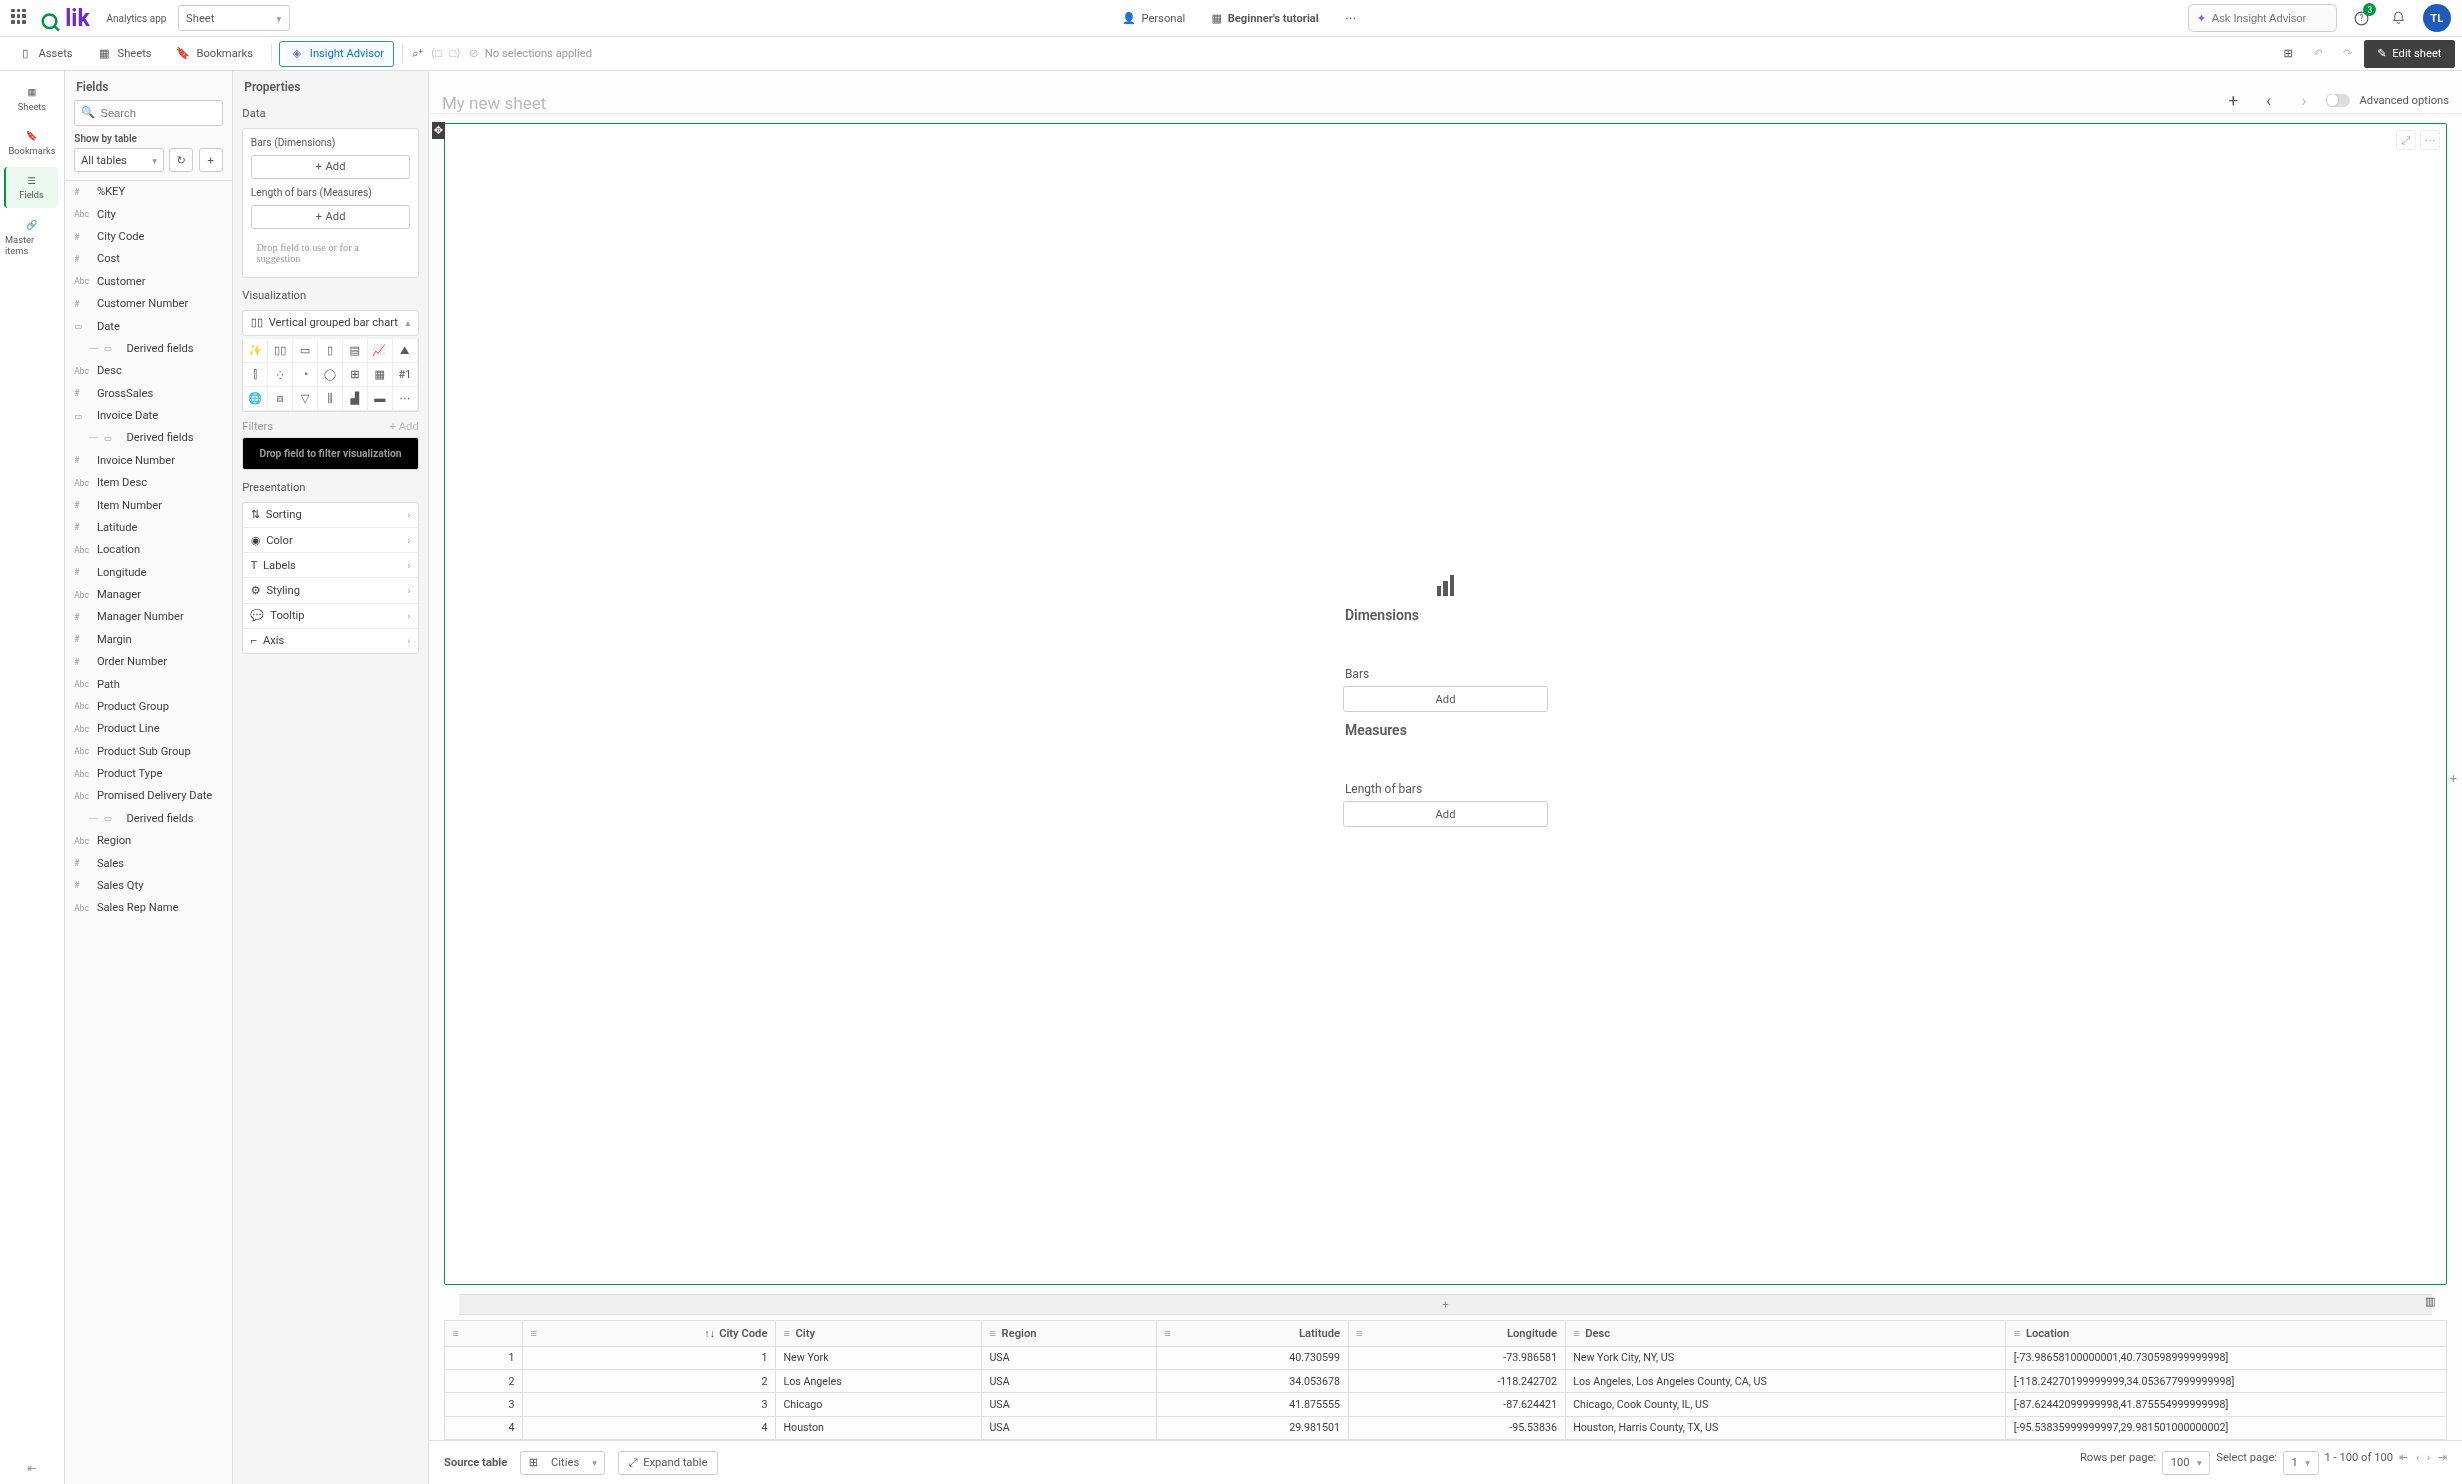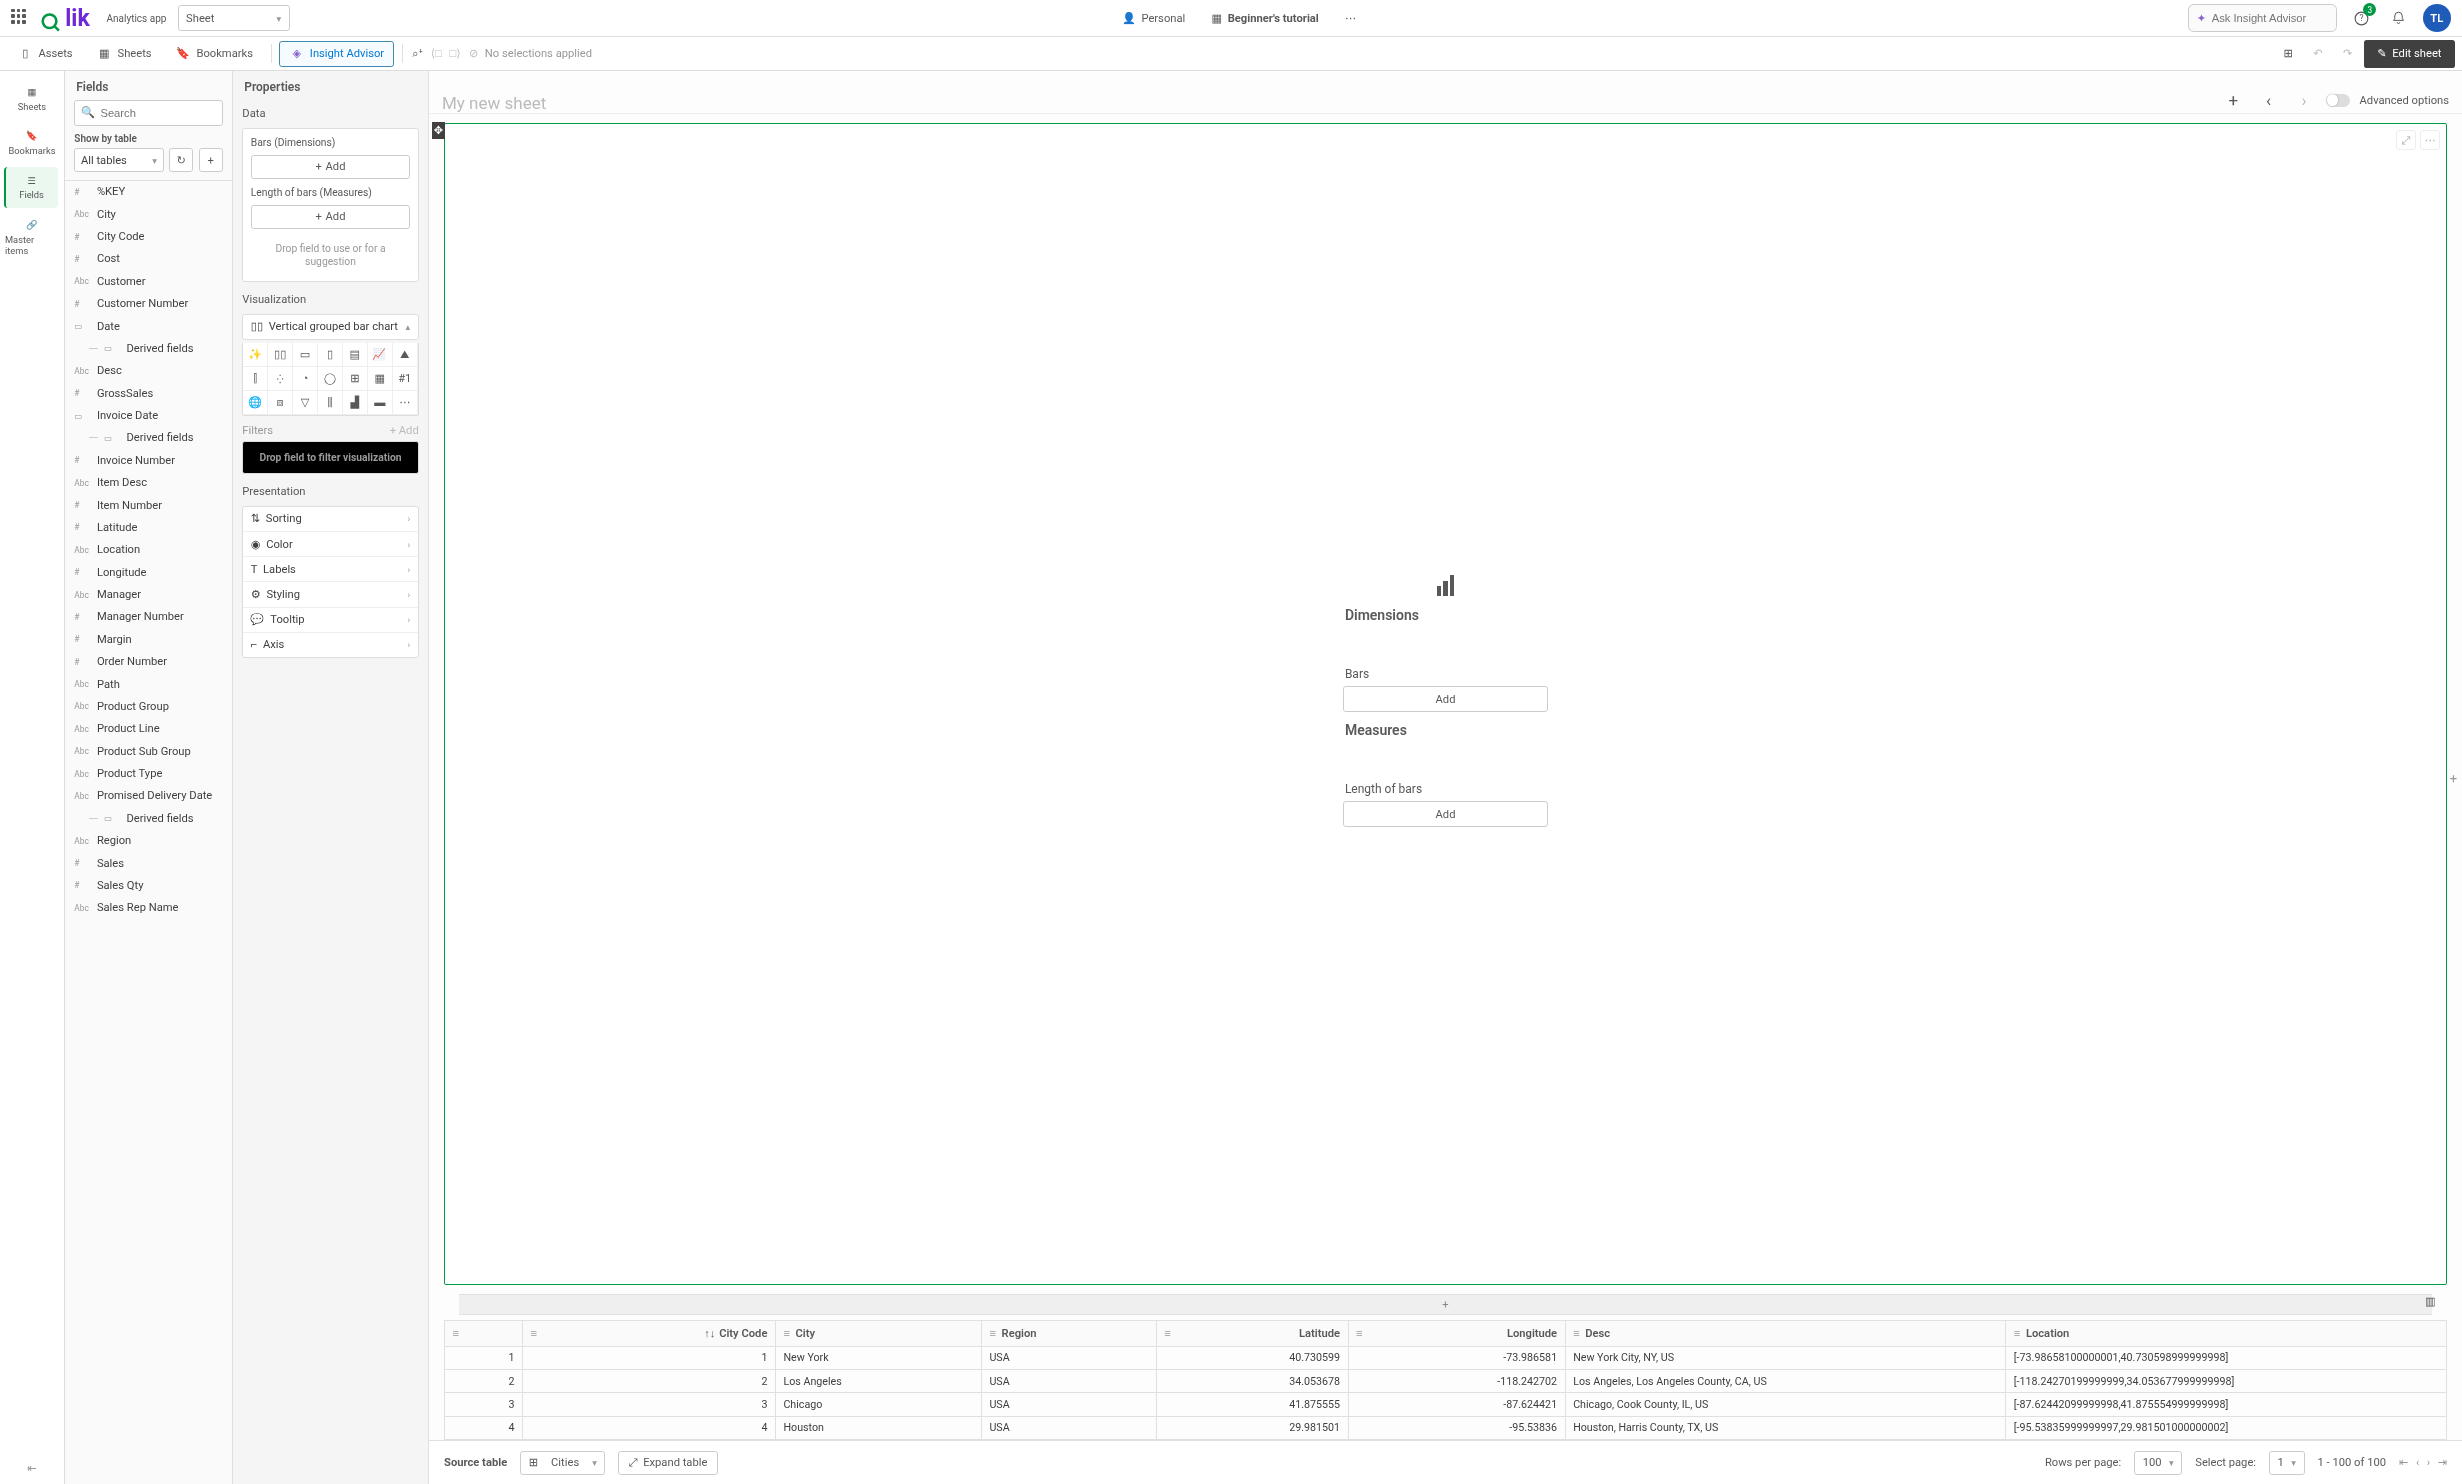--- a/index.html
+++ b/index.html
@@ -49,21 +49,21 @@
 .fld .t { font-size:8.4px; color:#999; width:17px; text-align:left; }
 .fld.derived { padding-left:24px; display:flex; gap:5.6px; font-size:11.2px; color:#404040; }
 .fld.derived::before { content:""; width:9.3px; height:0.9px; background:#ccc; }
 
 .props-panel { width: 196px; background:#f5f5f5; border-right:0.9px solid #e0e0e0; display:flex; flex-direction:column; padding-bottom:14px; overflow:hidden; }
 .props-hdr { padding:9.3px 11.2px; font-size:12px; font-weight:600; color:#595959; background:#f5f5f5; }
 .props-sec { padding:3.7px 9.3px; font-size:11.2px; color:#595959; }
 .data-box { margin:3.7px 9.3px 7.5px; border:0.9px solid #ddd; border-radius:2.8px; background:#fff; padding:7.5px; }
 .db-label { font-size:10.3px; color:#595959; margin-bottom:5.6px; }
 .add-btn { height:24px; border:0.9px solid #ccc; border-radius:2.8px; background:#fff; display:flex; align-items:center; justify-content:center; gap:3.7px; font-size:11.2px; color:#595959; margin-bottom:7.5px; }
-.drop-hint { font-size:10.3px; color:#999; text-align:center; padding:5.6px; }
+.drop-hint { font-size:10.3px; color:#999; text-align:left; padding:5.6px;font-family:Liberation Serif, serif; }
 .viz-hdr { margin:3.7px 9.3px; border:0.9px solid #ddd; border-radius:2.8px; background:#fff; padding:5.6px 7.5px; display:flex; align-items:center; justify-content:space-between; font-size:11.2px; }
 .viz-grid { margin:0 9.3px; border:0.9px solid #ddd; border-top:none; border-radius:0 0 2.8px 2.8px; background:#fff; display:grid; grid-template-columns:repeat(7,1fr); }
 .viz-cell { height:24px; display:flex; align-items:center; justify-content:center; border-right:0.9px solid #eee; border-bottom:0.9px solid #eee; color:#595959; }
 .filters-row { margin:7.5px 9.3px 3.7px; display:flex; align-items:center; justify-content:space-between; font-size:11.2px; color:#999; }
 .filter-drop { margin:0 9.3px; border:0.9px solid #ddd; border-radius:2.8px; background:#000000; padding:9.3px; text-align:center; font-size:10.3px; color:#999;font-weight:bold; }
 .pres-list { margin:3.7px 9.3px; border:0.9px solid #ddd; border-radius:2.8px; background:#fff; }
 .pres-item { display:flex; align-items:center; justify-content:space-between; padding:5.6px 7.5px; font-size:11.2px; border-bottom:0.9px solid #eee; }
 .pres-item:last-child { border-bottom:none; }
 .pres-left { display:flex; align-items:center; gap:5.6px; }
 
@@ -94,21 +94,21 @@
 .data-table { width:100%; border-collapse:collapse; font-size:10.7px; }
 .data-table th { background:#fafafa; border:0.9px solid #e0e0e0; padding:5.6px 7.5px; text-align:left; font-weight:600; color:#595959; font-size:11.2px; }
 .data-table th .menu { float:left; margin-right:5.6px; color:#999; }
 .data-table th.num, .data-table td.num { text-align:right; }
 .data-table td { border:0.9px solid #e0e0e0; padding:4.7px 7.5px; vertical-align:top; }
 .data-table td.wrap { white-space:normal; max-width:159px; }
 
 .table-footer { height:44px; display:flex; align-items:center; gap:13px; padding:0 15px; border-top:0.9px solid #e0e0e0; background:#fff; font-size:11.2px; color:#595959; }
 .tf-sel { height:24px; border:0.9px solid #ccc; border-radius:2.8px; background:#fff; display:flex; align-items:center; padding:0 7.5px; gap:13px; }
 .tf-btn { height:24px; border:0.9px solid #ccc; border-radius:2.8px; background:#fff; display:flex; align-items:center; padding:0 9.3px; gap:5.6px; }
-.tf-right { margin-left:auto; display:flex; align-items:center; gap:13px; }
+.tf-right { margin-left:auto; display:flex; align-items:flex-start; gap:6px; }
 .pager { display:flex; gap:7.5px; color:#999; }
 .chev { font-size:9.3px; color:#999; }
 svg { display:block; }
 </style>
 </head>
 <body>
 
 <div class="topbar">
   <div class="app-launcher">
       <span></span>

